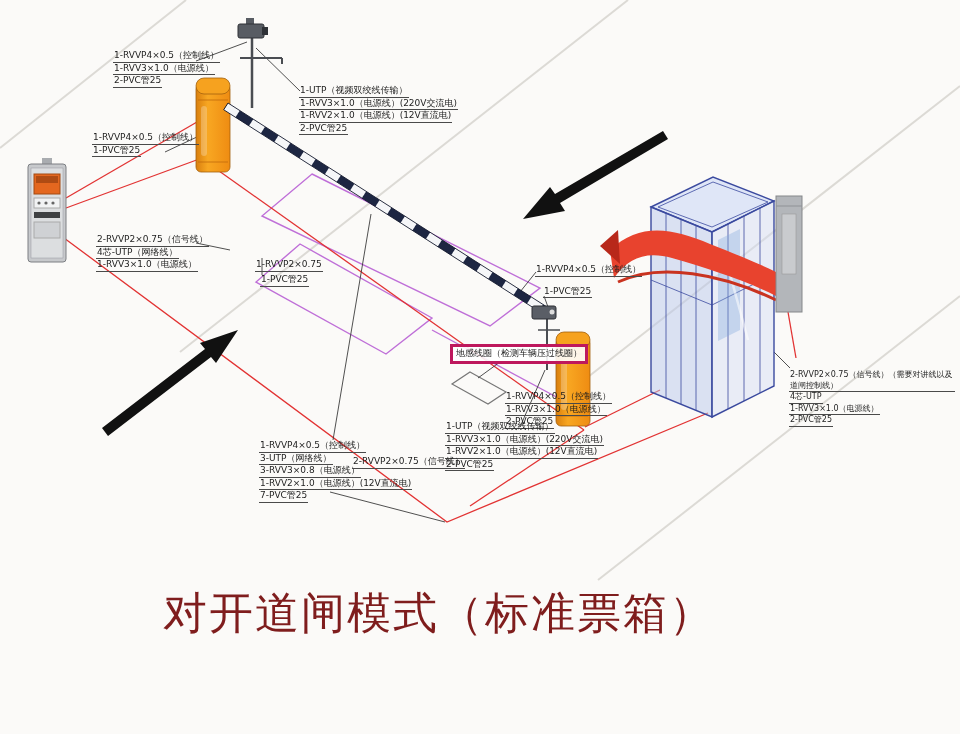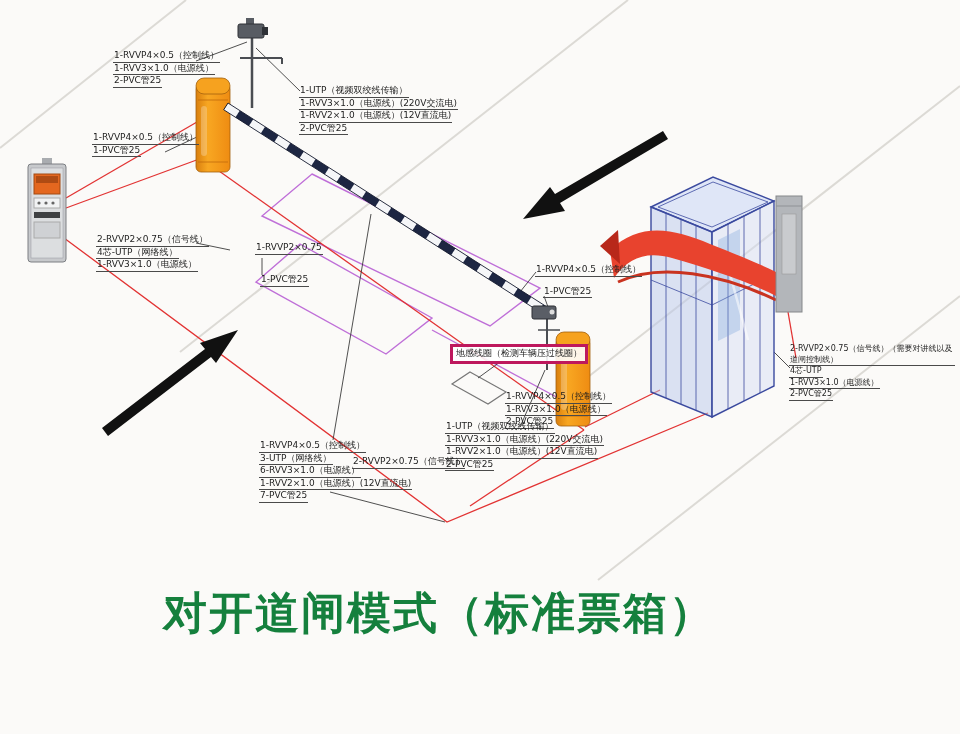--- a/index.html
+++ b/index.html
@@ -6,21 +6,21 @@
   body{font-family:"DejaVu Sans","Liberation Sans",sans-serif;background:#ffffff}
   .stage{position:relative;width:960px;height:734px;background:#fbfaf8;overflow:hidden}
   .stage > svg{position:absolute;left:0;top:0}
   .lbl{position:absolute;font-size:9px;line-height:11.5px;color:#1d1d1d;white-space:nowrap}
   .lbl .ln{border-bottom:1px solid #4a4a4a;width:fit-content;padding:0 1px}
   .lbl.small{font-size:8px;line-height:10.5px}
   .lbl .gap{margin-top:9px;margin-left:8px}
   .lbl .wrap{white-space:normal;max-width:166px}
   .boxed{border:3px solid #be185d;background:rgba(255,255,255,.9);padding:1px 3px}
   .title{position:absolute;left:163px;top:584px;font-size:44px;letter-spacing:2px;
-         color:#15803d;font-weight:700;white-space:nowrap}
+         color:#7f1d1d;font-weight:400;white-space:nowrap}
 </style>
 </head>
 <body>
 
 <div class="stage">
 
 <svg width="960" height="734" viewBox="0 0 960 734">
   <defs>
     <linearGradient id="postgrad" x1="0" y1="0" x2="1" y2="0">
       <stop offset="0" stop-color="#d97f0e"></stop>
@@ -178,21 +178,21 @@
   <div class="ln">1-RVV2×1.0（电源线）(12V直流电)</div>
   <div class="ln">2-PVC管25</div>
 </div>
 
 <div class="lbl" style="left:96px;top:234px">
   <div class="ln">2-RVVP2×0.75（信号线）</div>
   <div class="ln">4芯-UTP（网络线）</div>
   <div class="ln">1-RVV3×1.0（电源线）</div>
 </div>
 
-<div class="lbl" style="left:255px;top:242px">
+<div class="lbl" style="left:255px;top:259px">
   <div class="ln">1-RVVP2×0.75</div>
 </div>
 <div class="lbl" style="left:260px;top:274px">
   <div class="ln">1-PVC管25</div>
 </div>
 
 <div class="lbl" style="left:535px;top:264px">
   <div class="ln">1-RVVP4×0.5（控制线）</div>
   <div class="ln gap">1-PVC管25</div>
 </div>
@@ -210,29 +210,29 @@
 <div class="lbl" style="left:445px;top:421px">
   <div class="ln">1-UTP（视频双绞线传输）</div>
   <div class="ln">1-RVV3×1.0（电源线）(220V交流电)</div>
   <div class="ln">1-RVV2×1.0（电源线）(12V直流电)</div>
   <div class="ln">2-PVC管25</div>
 </div>
 
 <div class="lbl" style="left:259px;top:440px">
   <div class="ln">1-RVVP4×0.5（控制线）</div>
   <div class="ln">3-UTP（网络线）</div>
-  <div class="ln">6-RVV3×1.0（电源线）</div>
+  <div class="ln">3-RVV3×0.8（电源线）</div>
   <div class="ln">1-RVV2×1.0（电源线）(12V直流电)</div>
   <div class="ln">7-PVC管25</div>
 </div>
 <div class="lbl" style="left:352px;top:456px">
   <div class="ln">2-RVVP2×0.75（信号线）</div>
 </div>
 
-<div class="lbl small" style="left:789px;top:344px">
+<div class="lbl small" style="left:789px;top:370px">
   <div class="ln wrap">2-RVVP2×0.75（信号线）（需要对讲线以及道闸控制线）</div>
   <div class="ln">4芯-UTP</div>
   <div class="ln">1-RVV3×1.0（电源线）</div>
   <div class="ln">2-PVC管25</div>
 </div>
 
 <div class="title">对开道闸模式（标准票箱）</div>
 
 </div>
 

